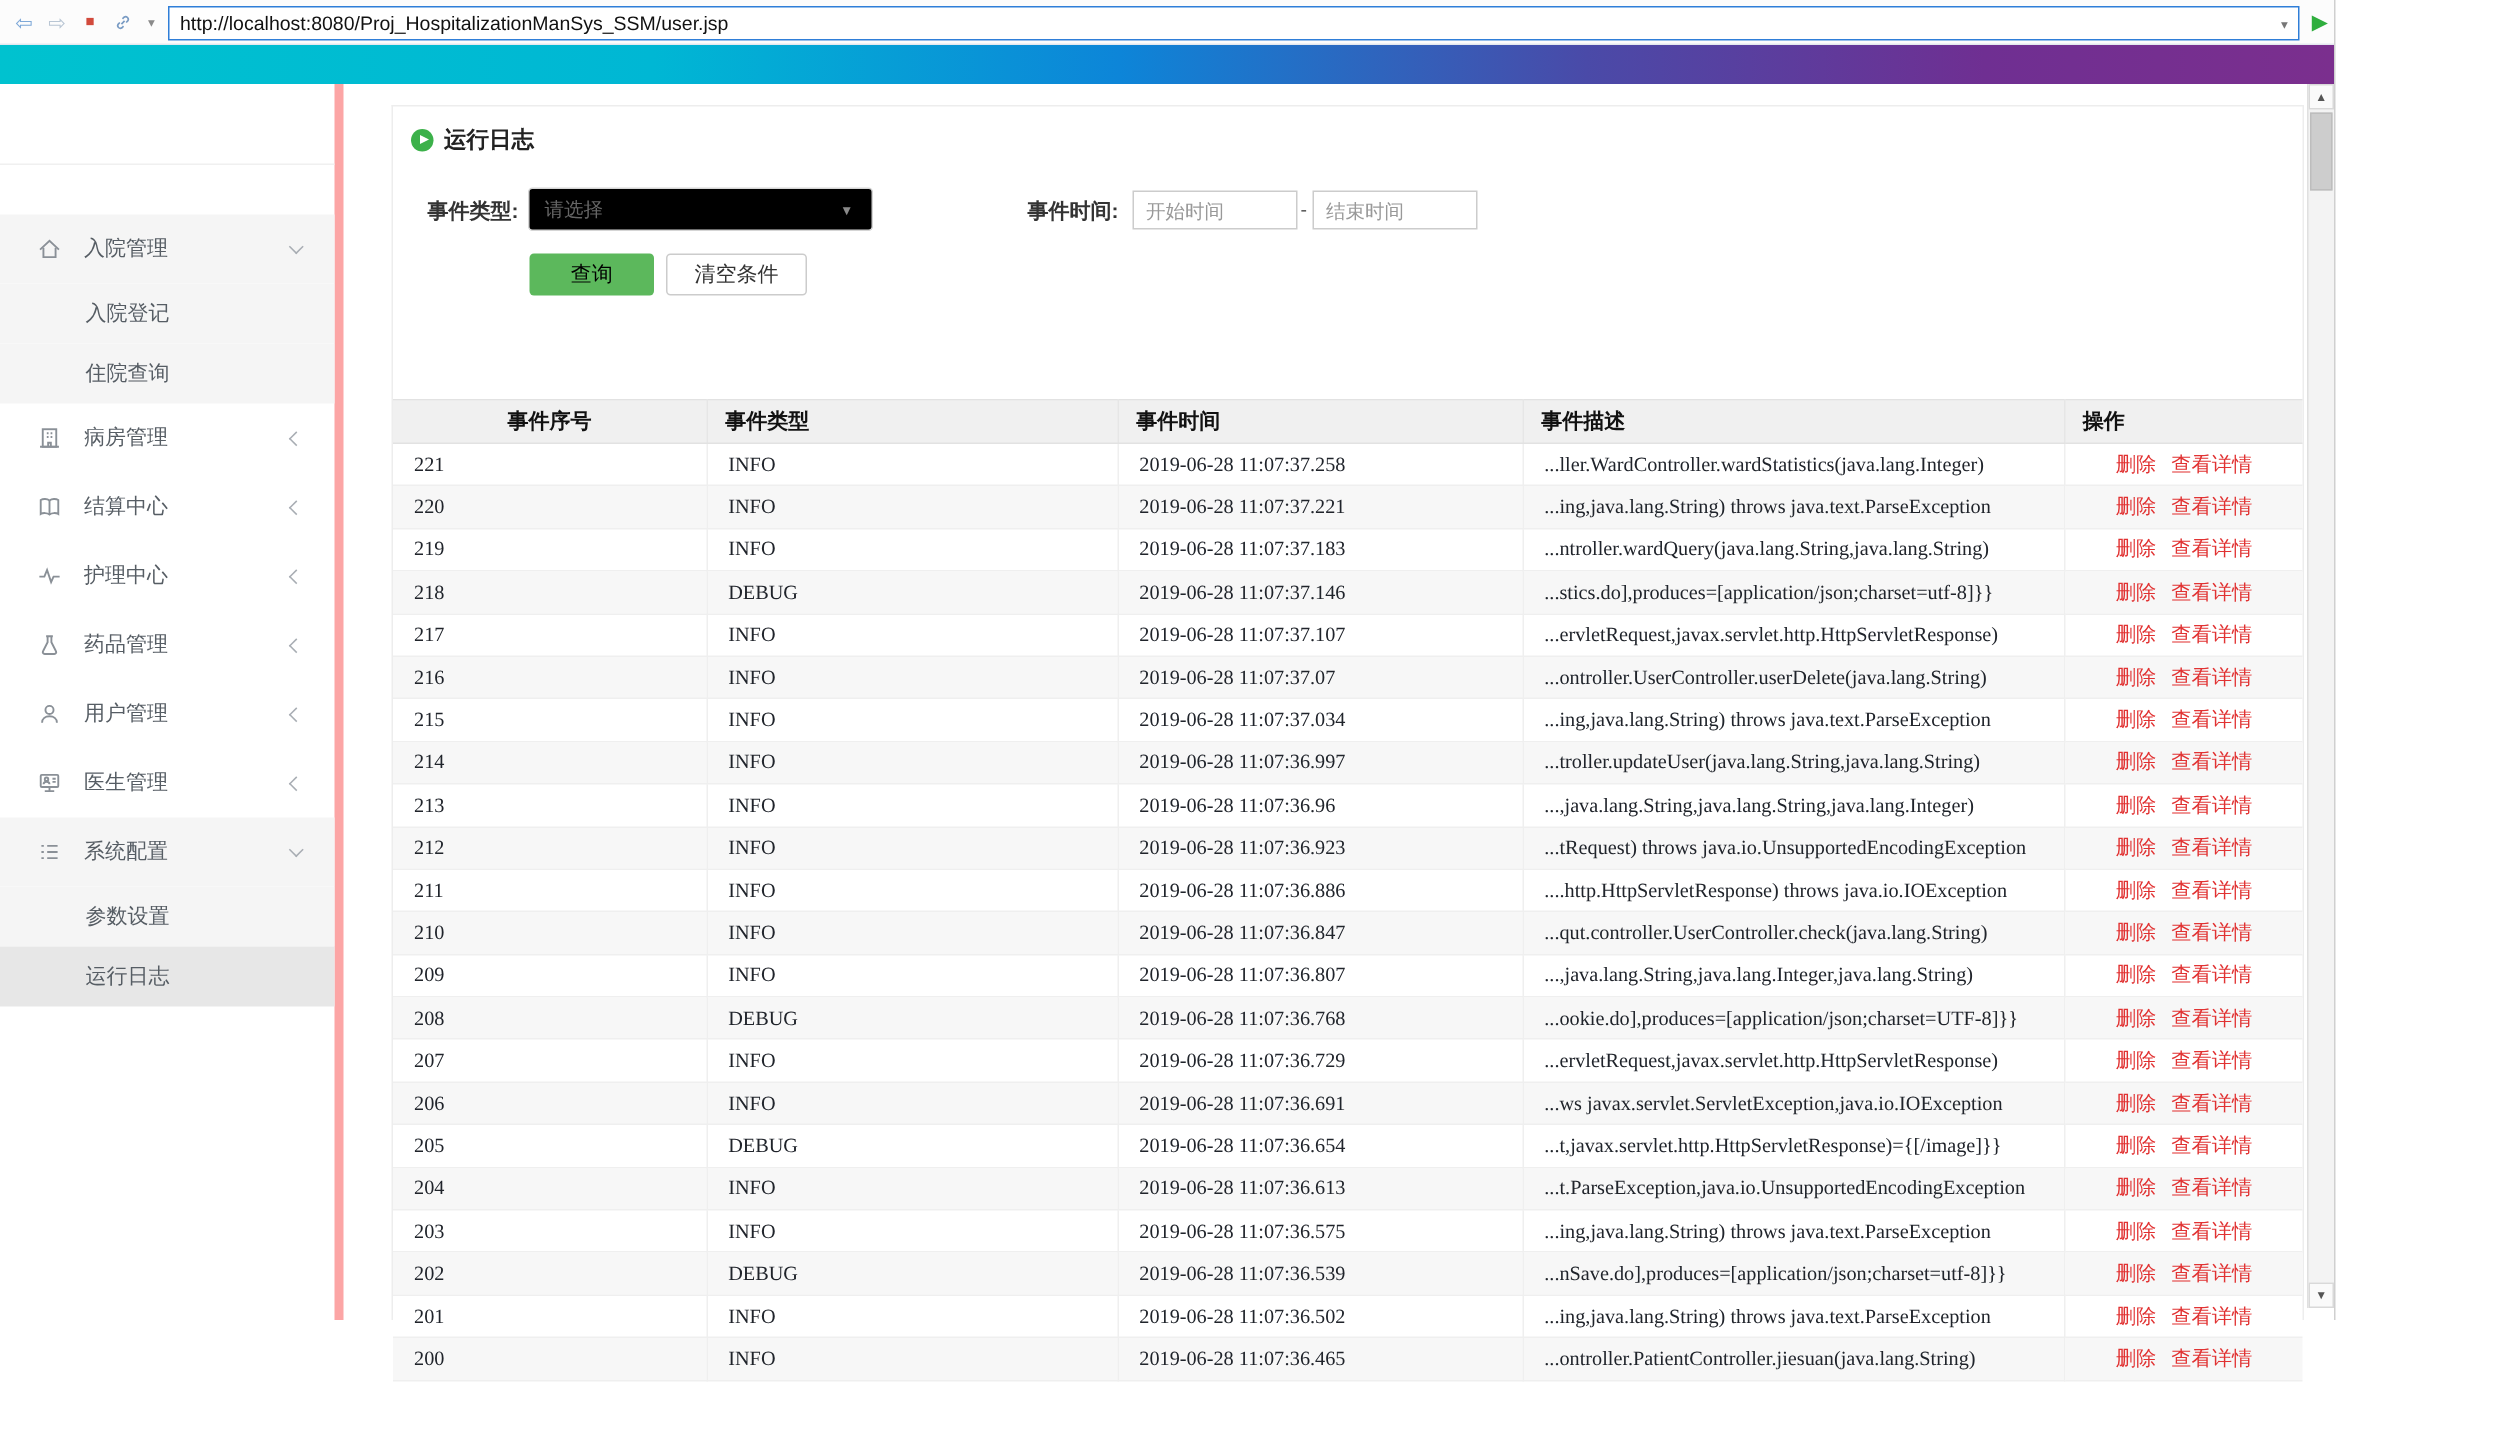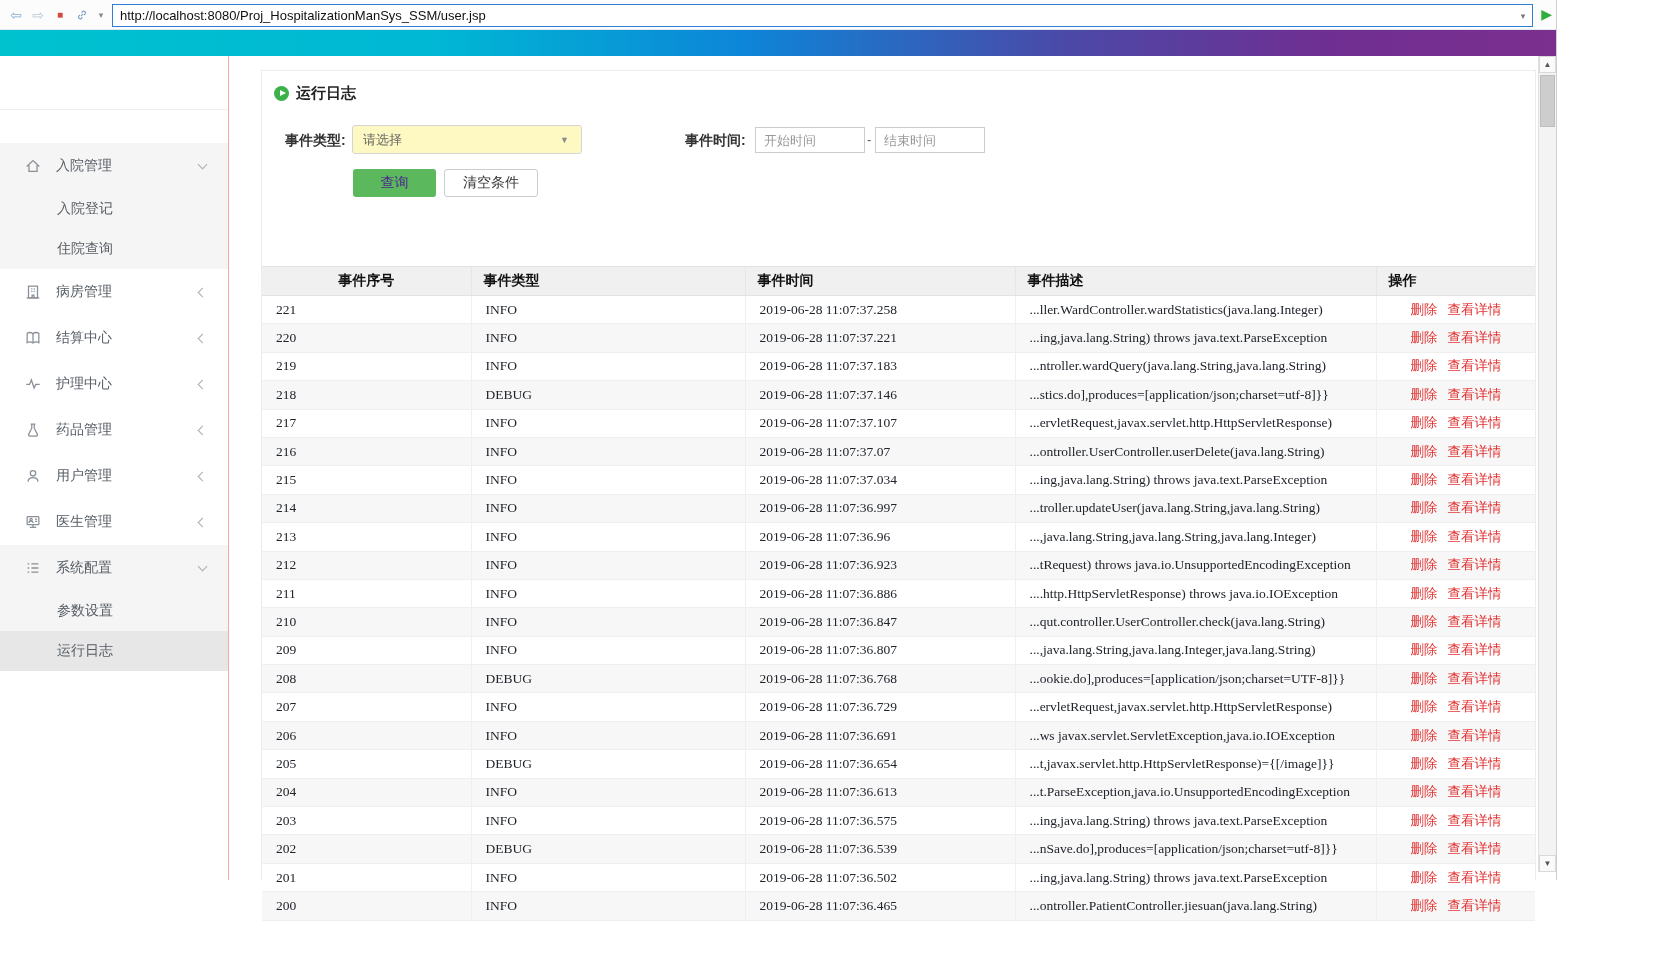--- a/index.html
+++ b/index.html
@@ -29,21 +29,21 @@
         line-height:14px; cursor:pointer; }
 
   .banner { position:absolute; left:0; top:30px; width:100%; height:26px;
             background:linear-gradient(90deg,#00c2cf 0%, #00b7d4 28%, #0d85d8 48%,
                                        #4a4aa8 68%, #6f2f92 85%, #7b2f8e 100%); }
 
   .page { position:absolute; left:0; top:56px; right:0; bottom:0; background:#fff; }
 
   
   .sidebar { position:absolute; left:0; top:0; width:229px; bottom:0;
-             background:#fff; border-right:1px solid #fca5a5; }
+             background:#fff; border-right:6px solid #fca5a5; }
   .logo-area { height:54px; border-bottom:1px solid #f0f0f0; }
   .menu { margin-top:33px; }
   .side-item { position:relative; display:flex; align-items:center; cursor:pointer;
                color:#565d64; font-size:14px; }
   .side-item.group { height:46px; padding-left:24px; }
   .side-item.child { height:40px; padding-left:57px; }
   .side-item.shaded { background:#f5f5f5; }
   .side-item.active { background:#e7e7e7; }
   .side-icon { width:18px; height:18px; margin-right:14px; color:#8a9097;
                display:inline-flex; }
@@ -65,35 +65,35 @@
   .play-tri { width:0; height:0; border-left:6px solid #fff;
               border-top:3.5px solid transparent; border-bottom:3.5px solid transparent;
               margin-left:2px; }
   .title-text { font-size:15px; font-weight:bold; color:#222; }
 
   .filters { position:absolute; left:0; top:54px; right:0; height:30px; }
   .flabel { position:absolute; font-size:14px; font-weight:bold; color:#333; top:7px; }
   .flabel.type { left:23px; }
   .flabel.time { left:423px; }
   .select { position:absolute; left:90px; top:0; width:230px; height:29px;
-            border:1px solid #d5d5d5; border-radius:3px; background:#fef9c3;
+            border:1px solid #d5d5d5; border-radius:3px; background:#000000;
             display:flex; align-items:center; padding:0 10px; font-size:13px;
             color:#666; cursor:pointer; }
   .sel-arrow { position:absolute; right:12px; font-size:9px; color:#8a8a8a; }
   .date-input { position:absolute; top:2px; width:110px; height:26px;
                 border:1px solid #ccc; font-size:13px; padding:0 8px; color:#4d7c0f;
                 font-family:"Liberation Sans", sans-serif; background:#fff; }
   .date-input::placeholder { color:#999; }
   .date-input.start { left:493px; }
   .date-input.end   { left:613px; }
   .dash { position:absolute; left:605px; top:7px; color:#555; font-size:13px; }
 
   .btn-row { position:absolute; left:0; top:98px; height:30px; }
   .btn-green { position:absolute; left:91px; top:0; width:83px; height:28px;
-               background:#5cb85c; color:#4c1d95; border:none; border-radius:3px;
+               background:#5cb85c; color:#000000; border:none; border-radius:3px;
                font-size:14px; cursor:pointer; font-family:inherit; }
   .btn-plain { position:absolute; left:182px; top:0; width:94px; height:28px;
                background:#fff; border:1px solid #ccc; border-radius:3px; color:#333;
                font-size:14px; cursor:pointer; font-family:inherit; }
 
   .log-table { position:absolute; left:0; top:149px; width:100%;
                border-collapse:collapse; table-layout:fixed;
                font-family:Liberation Serif, serif;margin-top:46px; }
   .log-table th { background:#f0f0f0; height:29px; font-size:14px; font-weight:bold;
                   color:#111; border-top:1px solid #e2e2e2; border-bottom:1px solid #e2e2e2;

